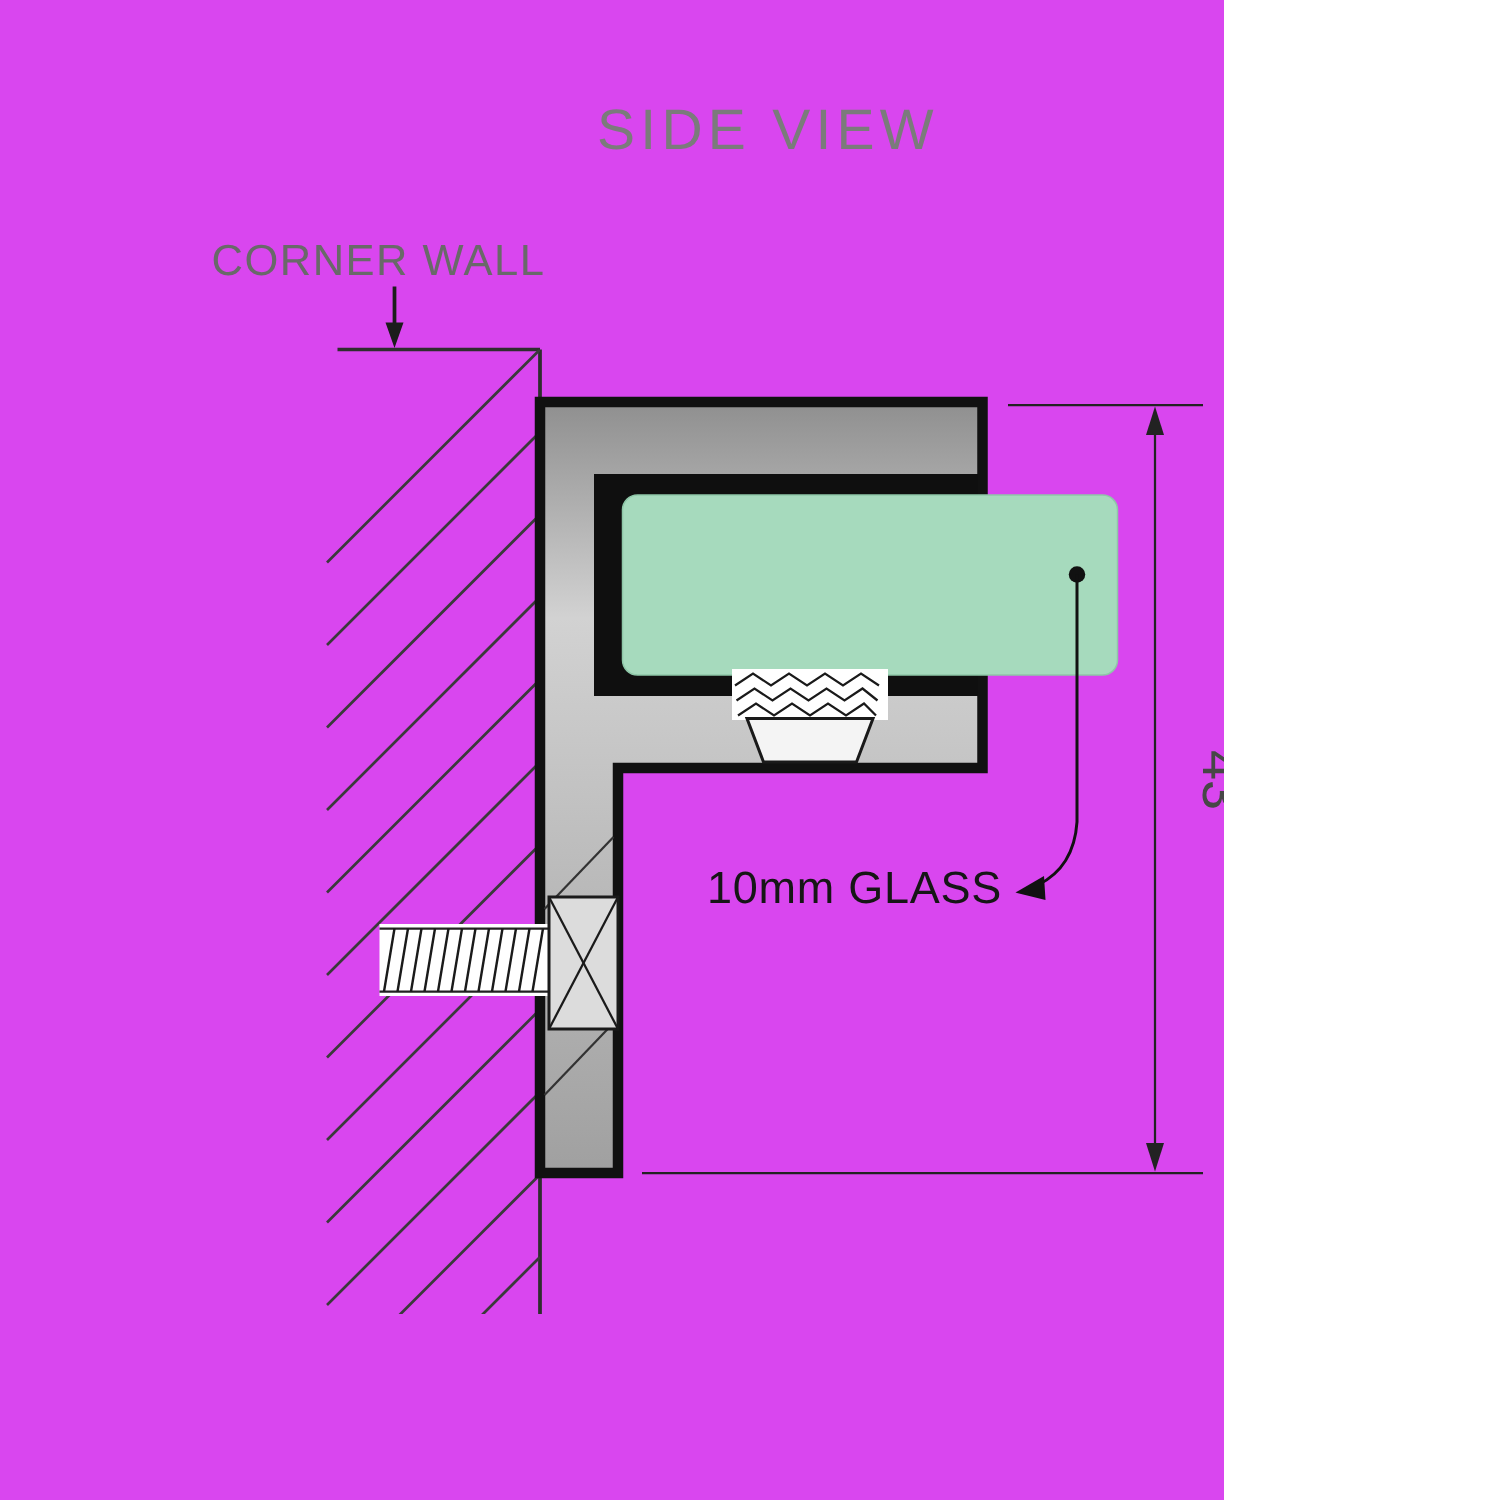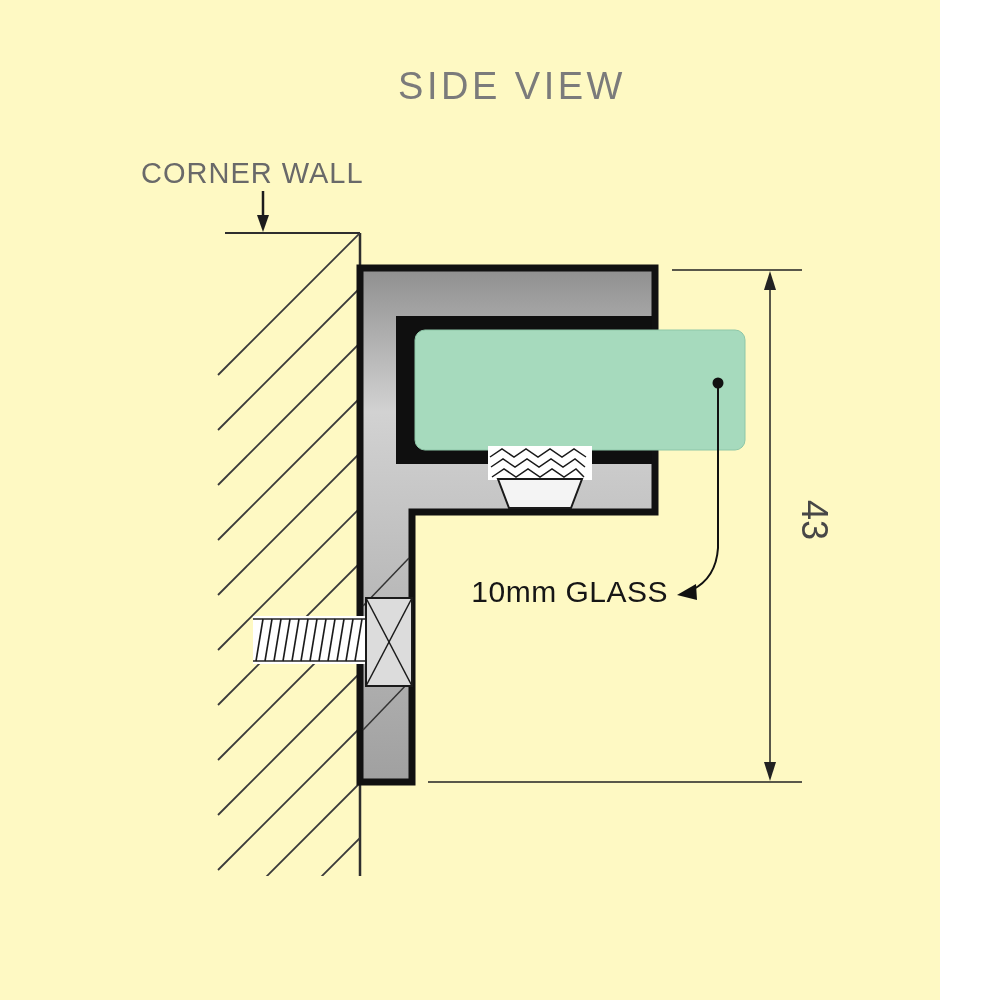--- a/index.html
+++ b/index.html
@@ -2,23 +2,23 @@
 <html><head>
 <meta charset="utf-8">
 <style>
   html, body {
     margin: 0;
     padding: 0;
     background: #ffffff;
   }
   .stage {
     position: relative;
-    width: 940px;
+    width: 816px;
     height: 1000px;
-    background: #fef9c3;
+    background: #d946ef;
     overflow: hidden;
     font-family: "Liberation Sans", sans-serif;
   }
   svg text {
     font-family: "Liberation Sans", sans-serif;
   }
   .title-text {
     font-size: 38px;
     letter-spacing: 3.5px;
     fill: #7b7b7b;

